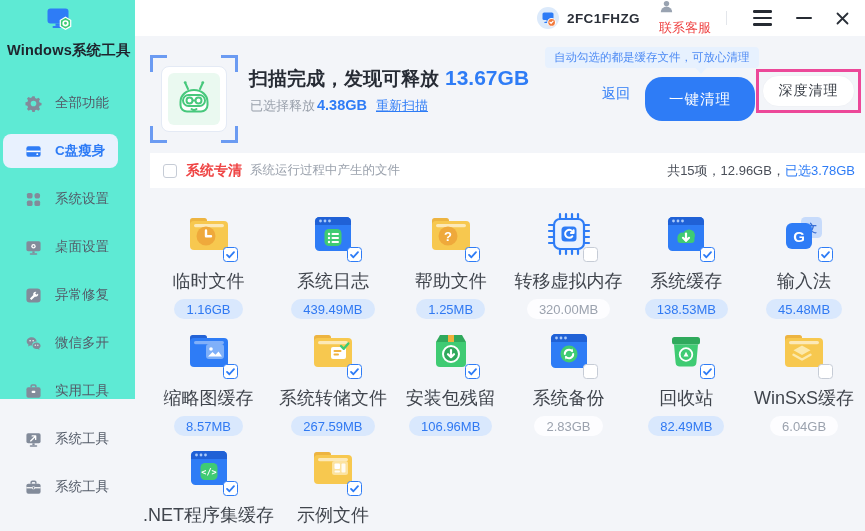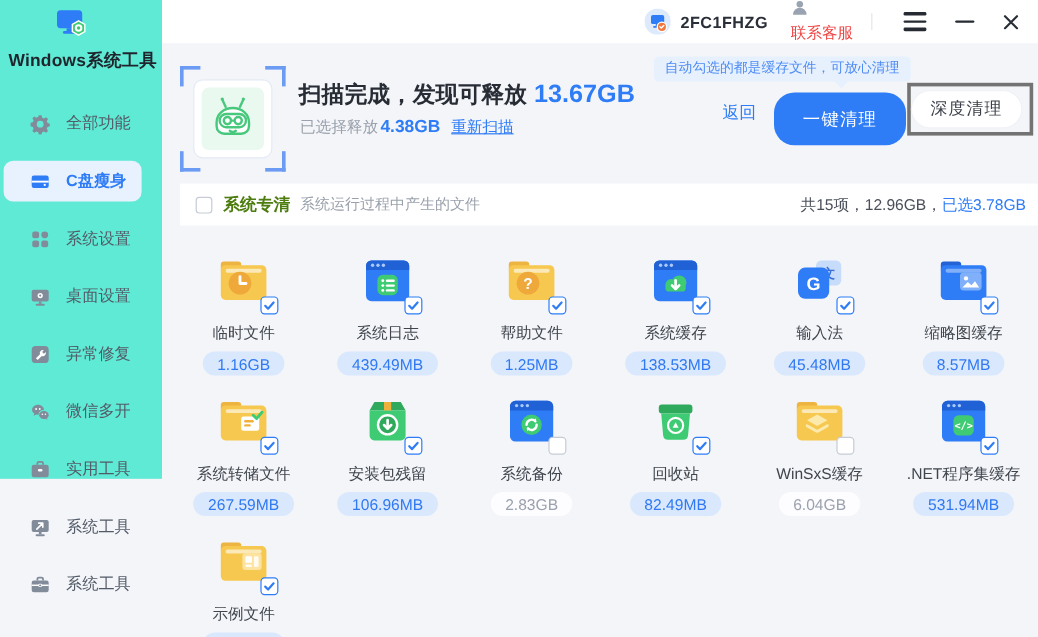--- a/index.html
+++ b/index.html
@@ -48,38 +48,38 @@
   .scan-title .big-size { font-size:21px; color:#2E7CF6; margin-left:6px; }
   .scan-sub { position:absolute; left:115px; top:61px; font-size:13px; color:#9AA1AC; white-space:nowrap; }
   .scan-sub .sel-size { font-size:14.5px; font-weight:bold; color:#2E7CF6; margin:0 2px; }
   .scan-sub .rescan { color:#2E7CF6; text-decoration:underline; margin-left:7px; cursor:pointer; }
 
   .tooltip { position:absolute; left:410px; top:11px; height:21px; line-height:21px; padding:0 9px; background:#E7F1FE; color:#4E8BF4; font-size:11.5px; border-radius:4px; white-space:nowrap; }
   .tooltip:after { content:''; position:absolute; left:152px; bottom:-3.5px; width:8px; height:8px; background:#E7F1FE; transform:rotate(45deg); }
 
   .back-link { position:absolute; left:467px; top:49px; font-size:14px; color:#2E7CF6; cursor:pointer; text-decoration:none; }
   .clean-btn { position:absolute; left:510px; top:41px; width:110px; height:44px; border:none; border-radius:17px; background:#2E7CF6; color:#FFF; font-size:14.5px; letter-spacing:1px; cursor:pointer; font-family:inherit; }
-  .deep-box { position:absolute; left:621px; top:33px; width:105px; height:44px; border:3px solid #737373; display:flex; align-items:center; }
+  .deep-box { position:absolute; left:621px; top:33px; width:105px; height:44px; border:3px solid #ec4899; display:flex; align-items:center; justify-content:center; }
   .deep-btn { width:93px; height:32px; border:1px solid #F0F2F6; border-radius:16px; background:#FFF; color:#3A3F47; font-size:14px; letter-spacing:1px; cursor:pointer; font-family:inherit; }
 
   .group-bar { position:absolute; left:15px; right:0; top:117px; height:35px; background:#FFF; display:flex; align-items:center; padding:0 10px 0 13px; }
   .gb-check { width:14px; height:14px; border:1.5px solid #C6CCD6; border-radius:3px; background:#FFF; margin-right:9px; cursor:pointer; flex:none; }
-  .gb-title { font-size:14px; font-weight:bold; color:#4d7c0f; }
+  .gb-title { font-size:14px; font-weight:bold; color:#ef4444; }
   .gb-desc { font-size:12.5px; color:#9AA1AC; margin-left:8px; }
   .gb-spacer { flex:1; }
   .gb-total { font-size:13px; color:#4A4F59; }
   .gb-selected { font-size:13px; color:#2E7CF6; }
 
   .grid { position:absolute; left:8px; right:2px; top:166px; bottom:0; display:grid; grid-template-columns:repeat(6,1fr); grid-auto-rows:117px; }
   .cell { display:flex; flex-direction:column; align-items:center; padding-top:8px; cursor:pointer; }
   .cell-icon { position:relative; width:54px; height:50px; }
   .cell-icon svg.main-ic { width:48px; height:48px; display:block; margin:0 auto; }
   .cb { position:absolute; right:-2px; bottom:-2px; width:15px; height:15px; background:#FFF; border:1.5px solid #C6CCD6; border-radius:3.5px; display:flex; align-items:center; justify-content:center; cursor:pointer; }
   .cb.on { border-color:#2E7CF6; }
-  .cell-name { margin-top:9px; font-size:13px; color:#40454D; white-space:nowrap; }
+  .cell-name { margin-top:9px; font-size:18px; color:#40454D; white-space:nowrap; }
   .cell-badge { margin-top:6px; padding:2.5px 12px; border-radius:11px; font-size:13px; }
   .cell.checked .cell-badge { background:#D9E8FD; color:#3079F2; }
   .cell:not(.checked) .cell-badge { background:#FDFDFF; color:#9BA2AE; }
 </style>
 </head>
 <body>
 
 <div class="topbar">
   <div class="tb-right">
     <span class="avatar">
@@ -329,20 +329,31 @@
               <circle cx="21" cy="26" r="9.5" fill="#EFA93B"></circle>
               <text x="21" y="30.5" text-anchor="middle" font-size="13" font-weight="bold" fill="#FFF">?</text>
             </svg></span><span class="cb on">
             <svg width="11" height="11" viewBox="0 0 12 12">
               <path d="M2.2 6.4l2.6 2.6 5-5.6" stroke="#2E7CF6" stroke-width="2" fill="none" stroke-linecap="round" stroke-linejoin="round"></path>
             </svg>
           </span></div>
         <div class="cell-name">帮助文件</div>
         <div class="cell-badge">1.25MB</div>
       </div>
+      <div class="cell">
+        <div class="cell-icon"><span><svg class="main-ic" viewBox="0 0 48 48">
+              <path d="M15 8V4M21 8V4M27 8V4M33 8V4M15 40v4M21 40v4M27 40v4M33 40v4M8 15H4M8 21H4M8 27H4M8 33H4M40 15h4M40 21h4M40 27h4M40 33h4" stroke="#2E7CF6" stroke-width="2.2" stroke-linecap="round"></path>
+              <rect x="9" y="9" width="30" height="30" rx="6" fill="#EAF2FE" stroke="#2E7CF6" stroke-width="2.2"></rect>
+              <rect x="16.5" y="16.5" width="15" height="15" rx="3.5" fill="#2E7CF6"></rect>
+              <path d="M27.3 26.3a4 4 0 1 1 .7-3.5" stroke="#FFF" stroke-width="2" fill="none" stroke-linecap="round"></path>
+              <path d="M28.6 20.3v2.7h-2.7" stroke="#FFF" stroke-width="2" fill="none" stroke-linecap="round" stroke-linejoin="round"></path>
+            </svg></span><span class="cb "></span></div>
+        <div class="cell-name">转移虚拟内存</div>
+        <div class="cell-badge">320.00MB</div>
+      </div>
       <div class="cell checked">
         <div class="cell-icon"><span><svg class="main-ic" viewBox="0 0 48 48">
               <rect x="6" y="7" width="36" height="34" rx="4.5" fill="#2E7CF6"></rect>
               <path d="M6 11.5A4.5 4.5 0 0 1 10.5 7h27A4.5 4.5 0 0 1 42 11.5V15H6z" fill="#2061D6"></path>
               <circle cx="11.5" cy="11" r="1.4" fill="#A9C9F9"></circle>
               <circle cx="16" cy="11" r="1.4" fill="#A9C9F9"></circle>
               <circle cx="20.5" cy="11" r="1.4" fill="#A9C9F9"></circle>
               <circle cx="20.5" cy="27.5" r="5" fill="#3FCB73"></circle>
               <circle cx="27" cy="25.5" r="6" fill="#3FCB73"></circle>
               <rect x="15.5" y="26.5" width="17" height="6.5" rx="3.25" fill="#3FCB73"></rect>

